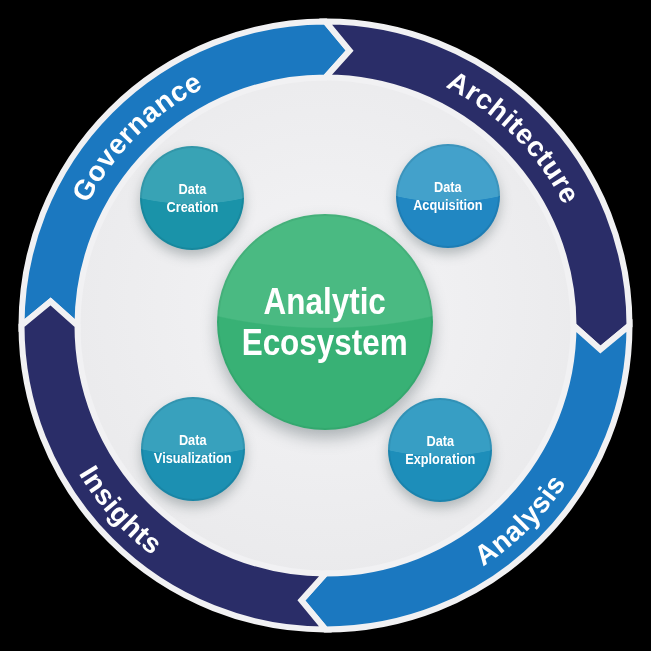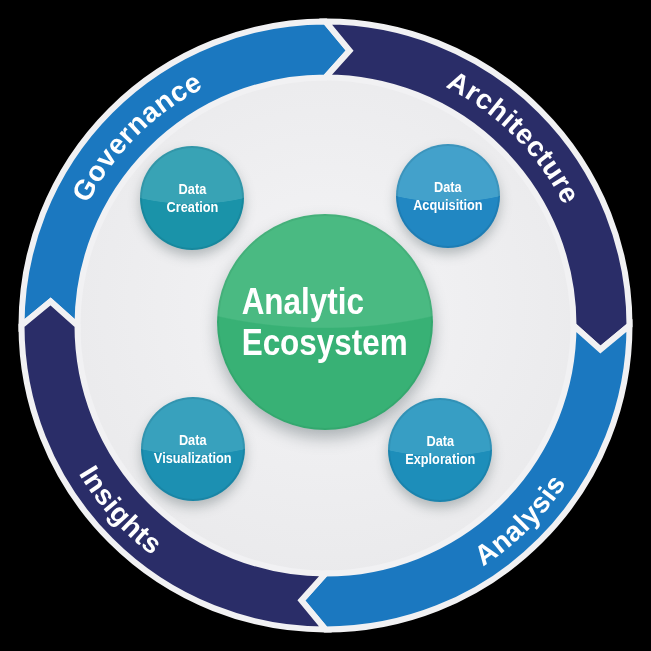--- a/index.html
+++ b/index.html
@@ -12,21 +12,21 @@
   .node{position:absolute;width:104px;height:104px;border-radius:50%;
         display:flex;align-items:center;justify-content:center;text-align:center;
         color:#fff;font-weight:700;font-size:15px;line-height:1.2;
         box-shadow:0 6px 12px rgba(70,85,90,.35), inset 0 0 0 2px rgba(0,40,60,.10);}
   .node-creation{background:radial-gradient(120% 62% at 50% -6%, #38a3b5 0 99%, rgba(56,163,181,0) 100%), #1a93a9;}
   .node-acquisition{background:radial-gradient(120% 62% at 50% -6%, #43a1cb 0 99%, rgba(67,161,203,0) 100%), #2187c2;}
   .node-visualization{background:radial-gradient(120% 62% at 50% -6%, #38a1bd 0 99%, rgba(56,161,189,0) 100%), #1c90b2;}
   .node-exploration{background:radial-gradient(120% 62% at 50% -6%, #379ec4 0 99%, rgba(55,158,196,0) 100%), #1d8eba;}
   .center-circle{position:absolute;left:217px;top:214px;width:216px;height:216px;border-radius:50%;
         background:radial-gradient(118% 58% at 50% -5%, #4aba82 0 99%, rgba(74,186,130,0) 100%), #38b175;
-        display:flex;align-items:center;justify-content:center;text-align:left;
+        display:flex;align-items:center;justify-content:center;text-align:center;
         color:#fff;font-weight:700;font-size:37px;line-height:1.12;
         box-shadow:0 8px 16px rgba(70,85,90,.40), inset 0 0 0 2px rgba(0,60,40,.08);}
   .label-condensed{display:inline-block;transform:scaleX(0.85);white-space:pre-line;}
 </style>
 </head>
 <body>
 
 <div class="stage">
 
   <svg class="ring-svg" width="651" height="651" viewBox="0 0 651 651">

